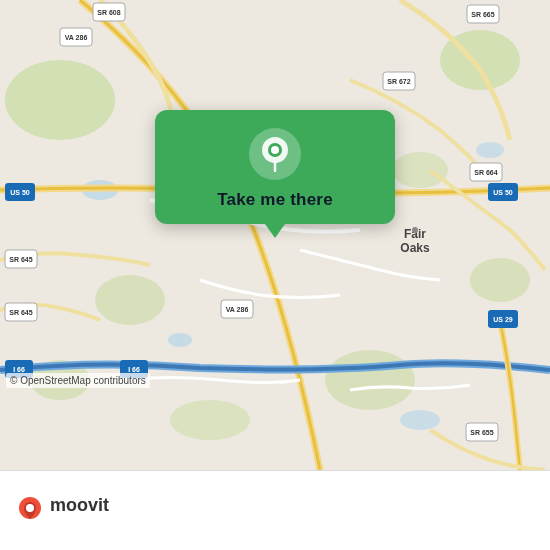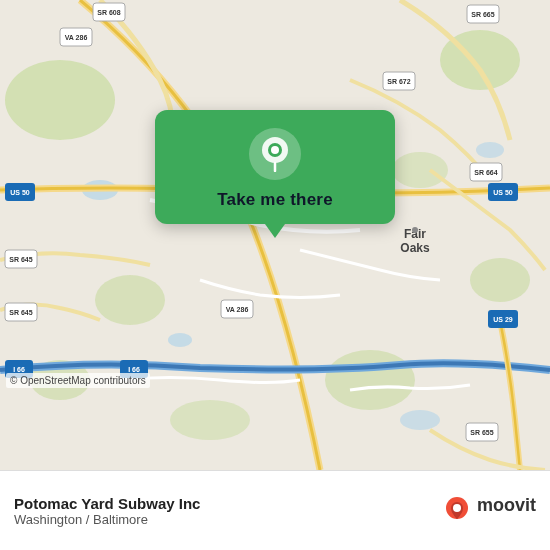--- a/index.html
+++ b/index.html
@@ -249,24 +249,20 @@
         <path d="M15 27 Q15 33 15 35" stroke="white" stroke-width="2.5" fill="none" stroke-linecap="round"></path>
 
       </svg>
     </div>
     <button id="take-me-there-btn">Take me there</button>
   </div>
 
 </div>
 
 <div id="info-bar">
-  <div id="info-text">
-    <div id="place-name">Potomac Yard Subway Inc</div>
-    <div id="place-location">Washington / Baltimore</div>
-  </div>
   <div id="moovit-logo">
 
     <svg id="moovit-icon" viewBox="0 0 32 32">
       <circle cx="16" cy="13" r="11" fill="#f04e37"></circle>
       <path d="M16 24 Q10 18 10 13 a6 6 0 0 1 12 0 Q22 18 16 24Z" fill="#c0392b"></path>
       <circle cx="16" cy="13" r="4" fill="white"></circle>
       <polygon points="16,24 13,20 19,20" fill="#c0392b"></polygon>
     </svg>
     <span id="moovit-text">moovit</span>
   </div>

